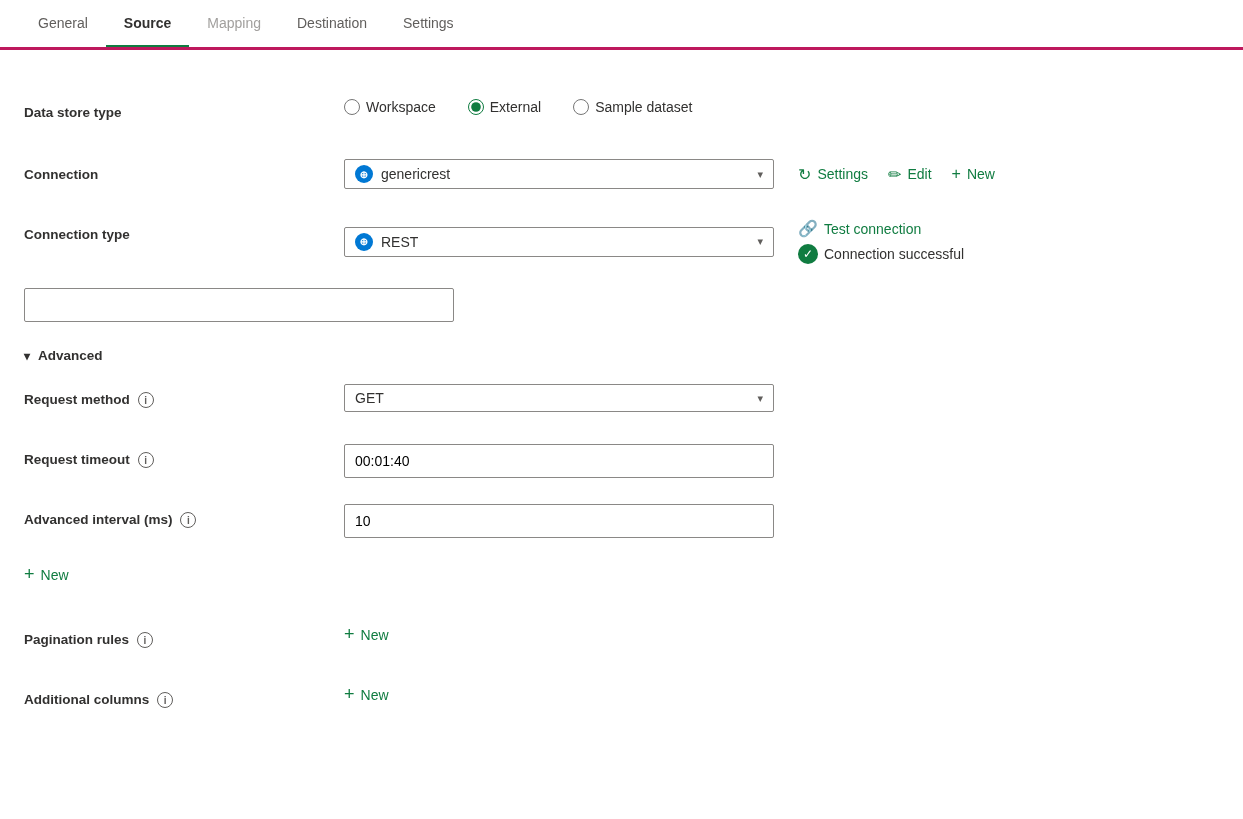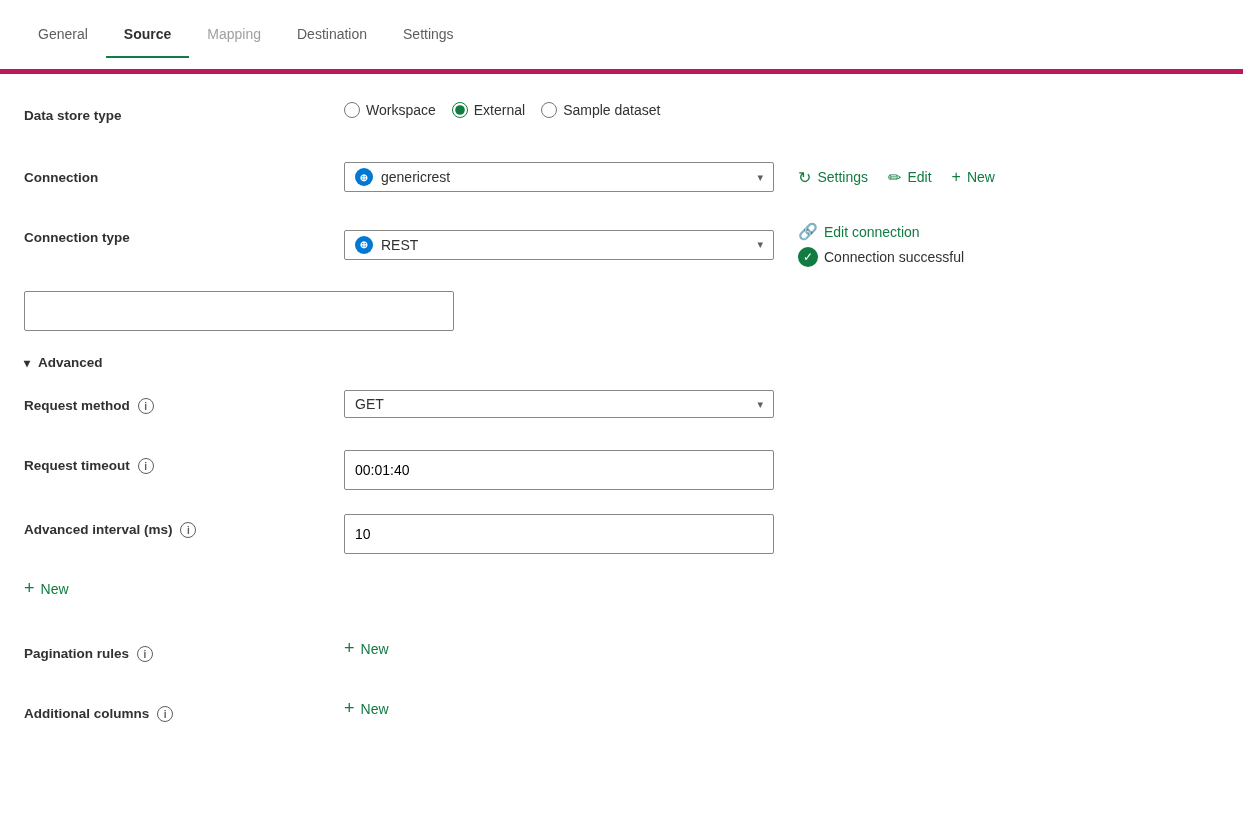--- a/index.html
+++ b/index.html
@@ -7,22 +7,22 @@
       font-family: 'Segoe UI', sans-serif;
       font-size: 14px;
       background: #ffffff;
       color: #323130;
     }
 
     
     .tabs {
       display: flex;
       align-items: center;
-      border-bottom: 5px solid #be185d;
-      padding: 12px 20px;
+      border-bottom: 3px solid #be185d;
+      padding: 1px 20px;
     }
     .tab {
       padding: 14px 18px;
       cursor: pointer;
       font-size: 14px;
       color: #605e5c;
       border-bottom: 2px solid transparent;
       margin-bottom: -1px;
     }
     .tab.active {
@@ -39,20 +39,21 @@
     .content {
       padding: 28px 24px;
     }
 
     
     .form-row {
       display: flex;
       align-items: flex-start;
       margin-bottom: 24px;
       min-height: 36px;
+      margin-top: 21px;
     }
     .form-label {
       width: 320px;
       min-width: 320px;
       font-weight: 600;
       padding-top: 6px;
       font-size: 13.5px;
       color: #323130;
     }
     .form-label.align-center {
@@ -62,21 +63,21 @@
       flex: 1;
       display: flex;
       align-items: center;
       gap: 12px;
     }
 
     
     .radio-group {
       display: flex;
       align-items: center;
-      gap: 16px;
+      gap: 32px;
     }
     .radio-item {
       display: flex;
       align-items: center;
       gap: 6px;
       cursor: pointer;
       font-size: 14px;
     }
     .radio-item input[type="radio"] {
       accent-color: #107c41;
@@ -177,21 +178,21 @@
       display: flex;
       align-items: center;
       justify-content: center;
       color: #fff;
       font-size: 12px;
     }
 
     
     .text-input {
       width: 430px;
-      height: 40px;
+      height: 34px;
       border: 1px solid #8a8886;
       border-radius: 2px;
       padding: 5px 10px;
       font-size: 14px;
       font-family: inherit;
       outline: none;
     }
 
     
     .advanced-toggle {
@@ -307,21 +308,21 @@
       <div class="dropdown">
         <div class="dropdown-inner">
           <div class="conn-icon">⊕</div>
           <span>REST</span>
         </div>
         <span class="chevron">▾</span>
       </div>
       <div class="test-connection-col">
         <button class="test-conn-btn">
           <span style="font-size:16px;">🔗</span>
-          <span>Edit connection</span>
+          <span>Test connection</span>
         </button>
         <div class="conn-success">
           <div class="success-dot">✓</div>
           <span>Connection successful</span>
         </div>
       </div>
     </div>
   </div>
 
   <div class="form-row">

